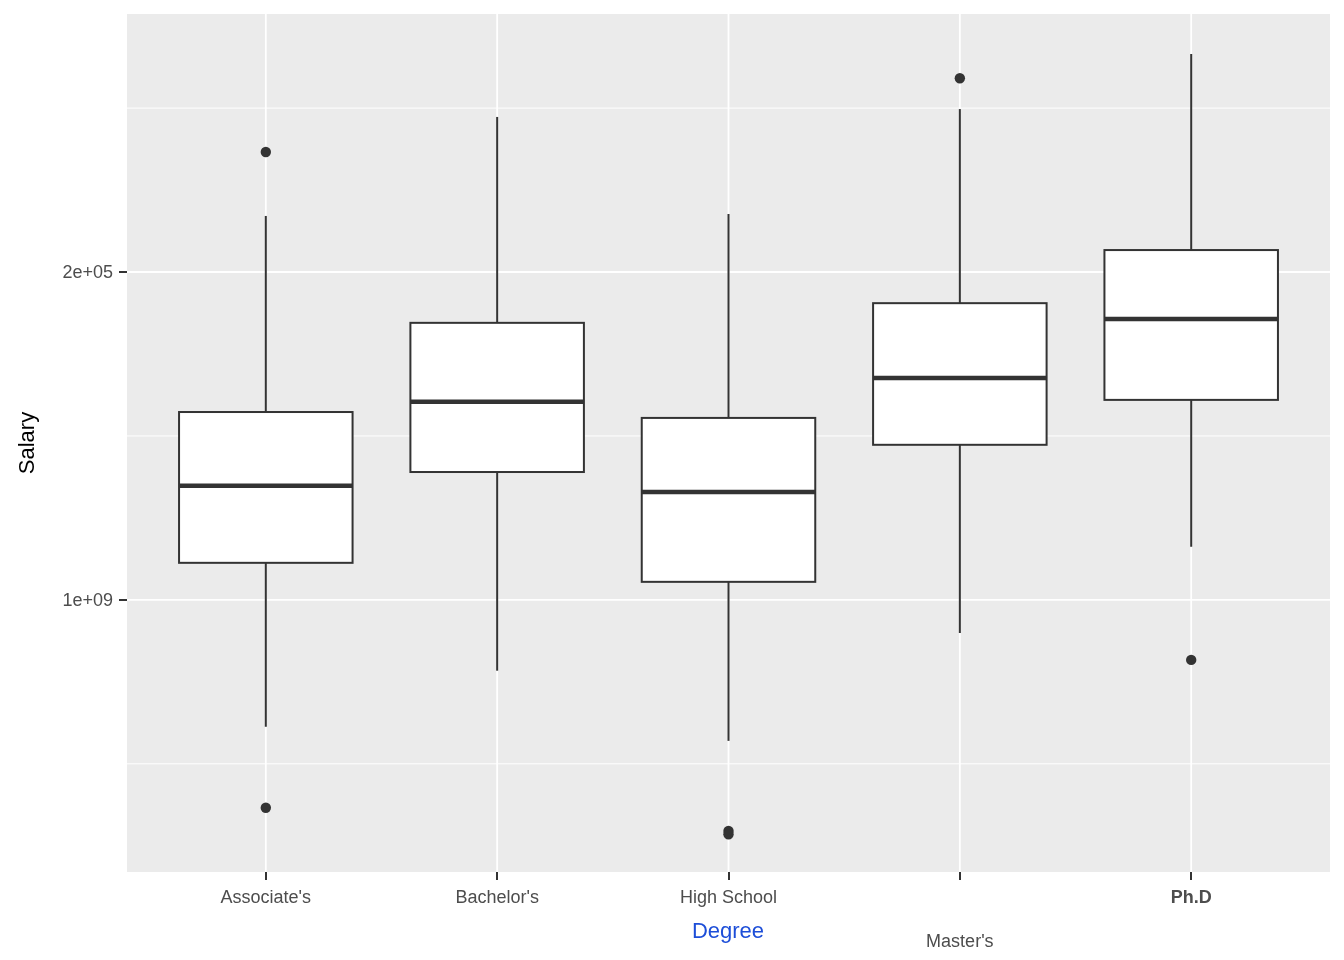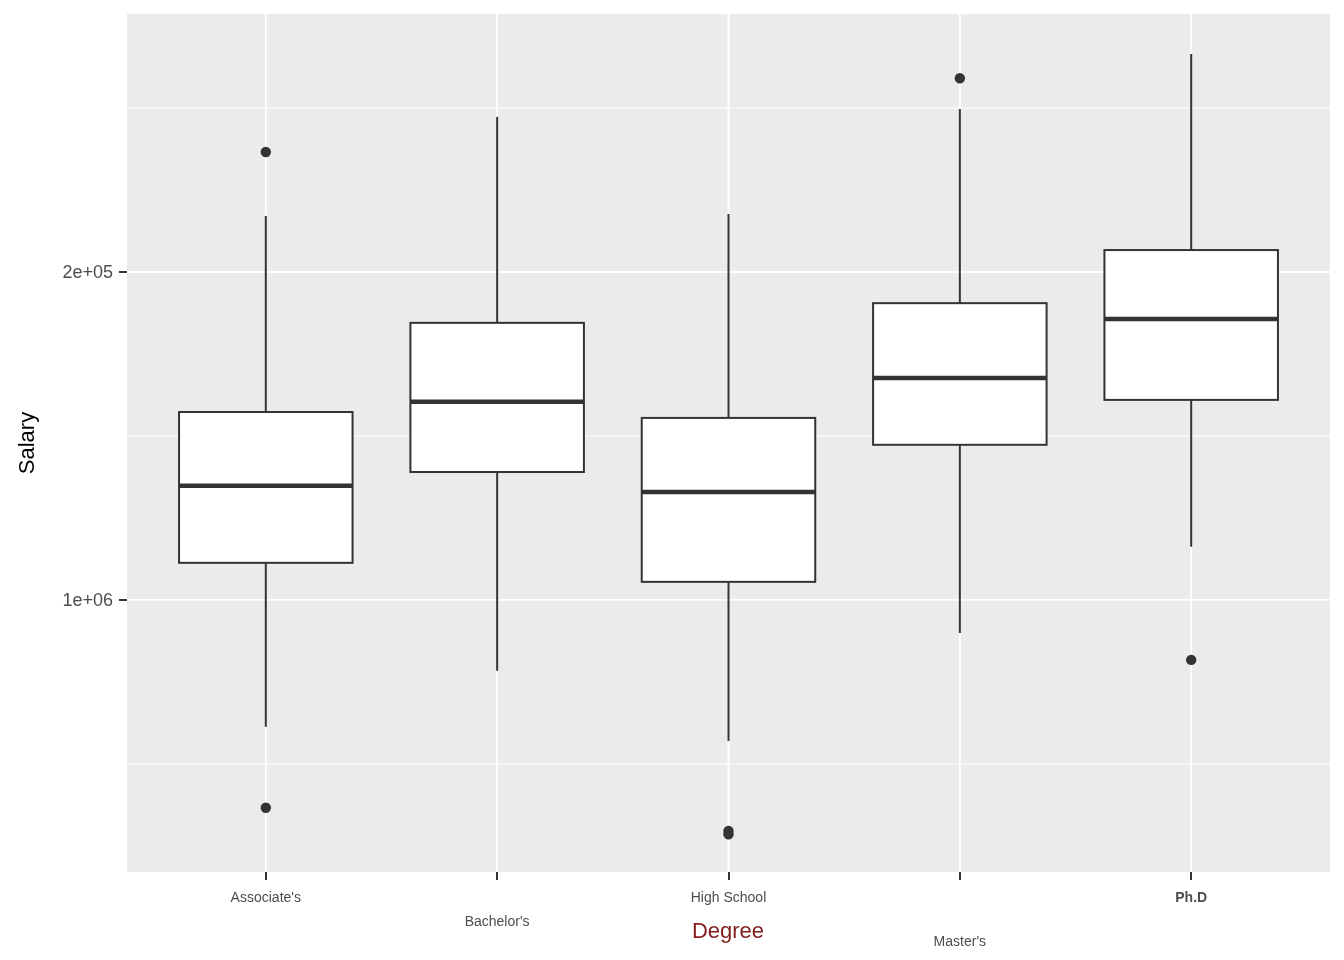--- a/index.html
+++ b/index.html
@@ -8,31 +8,31 @@
     font-family:"Liberation Sans", sans-serif;overflow:hidden;
   }
   .panel{position:absolute;left:127px;top:14px;width:1203px;height:858px;background:#EBEBEB;}
   #plot-svg{position:absolute;left:0;top:0;}
   .ytick{
     position:absolute;left:23px;width:90px;text-align:right;
     color:#4D4D4D;font-size:18px;line-height:22px;white-space:nowrap;
   }
   .xtick{
     position:absolute;top:886px;transform:translateX(-50%);
-    color:#4D4D4D;font-size:14px;line-height:22px;white-space:nowrap;
+    color:#4D4D4D;font-size:18px;line-height:22px;white-space:nowrap;
   }
   .y-title{
     position:absolute;left:27px;top:443px;
     transform:translate(-50%,-50%) rotate(-90deg);
     color:#000000;font-size:22px;white-space:nowrap;
   }
   .x-title{
     position:absolute;left:728px;top:931px;
     transform:translate(-50%,-50%);
-    color:#7f1d1d;font-size:22px;white-space:nowrap;
+    color:#1d4ed8;font-size:22px;white-space:nowrap;
   }
   .tickmark{position:absolute;background:#333333;}
 </style>
 </head>
 <body>
 
 <div class="figure">
   <div class="panel"></div>
   <svg id="plot-svg" width="1344" height="960">
       <line x1="127" x2="1330" y1="108.09476499808942" y2="108.09476499808942" stroke="#FFFFFF" stroke-width="1"></line>
@@ -67,24 +67,24 @@
       <line x1="873.0913461538461" x2="1046.6009615384614" y1="377.9205196790218" y2="377.9205196790218" stroke="#333333" stroke-width="4.5"></line>
       <circle cx="959.8461538461538" cy="78.25983951089034" r="5.2" fill="#333333"></circle>
       <line x1="1191.1923076923076" x2="1191.1923076923076" y1="53.99847153228888" y2="250.05655330531144" stroke="#333333" stroke-width="2"></line>
       <line x1="1191.1923076923076" x2="1191.1923076923076" y1="399.8868933893772" y2="546.7665265571266" stroke="#333333" stroke-width="2"></line>
       <rect x="1104.4375" y="250.05655330531144" width="173.5096153846154" height="149.83034008406574" fill="#FFFFFF" stroke="#333333" stroke-width="2"></rect>
       <line x1="1104.4375" x2="1277.9471153846152" y1="318.9063813526939" y2="318.9063813526939" stroke="#333333" stroke-width="4.5"></line>
       <circle cx="1191.1923076923076" cy="659.8769583492549" r="5.2" fill="#333333"></circle>
     </svg>
 
   <div class="ytick" id="ytick-0" style="top: 261.023px;">2e+05</div>
-  <div class="ytick" id="ytick-1" style="top: 588.879px;">1e+06</div>
+  <div class="ytick" id="ytick-1" style="top: 588.879px;">1e+09</div>
 
   <div class="xtick" id="xtick-0" style="left: 265.808px;">Associate's</div>
-  <div class="xtick" id="xtick-1" style="left: 497.154px; margin-top: 24px;">Bachelor's</div>
+  <div class="xtick" id="xtick-1" style="left: 497.154px;">Bachelor's</div>
   <div class="xtick" id="xtick-2" style="left: 728.5px;">High School</div>
   <div class="xtick" id="xtick-3" style="left: 959.846px; margin-top: 44px;">Master's</div>
   <div class="xtick" id="xtick-4" style="left: 1191.19px; font-weight: bold;">Ph.D</div>
 
   <div class="y-title">Salary</div>
   <div class="x-title">Degree</div>
 <div class="tickmark" style="left: 119px; top: 271.023px; width: 8px; height: 2px;"></div>
     <div class="tickmark" style="left: 119px; top: 598.879px; width: 8px; height: 2px;"></div>
     <div class="tickmark" style="left: 264.808px; top: 872px; width: 2px; height: 8px;"></div>
     <div class="tickmark" style="left: 496.154px; top: 872px; width: 2px; height: 8px;"></div>

